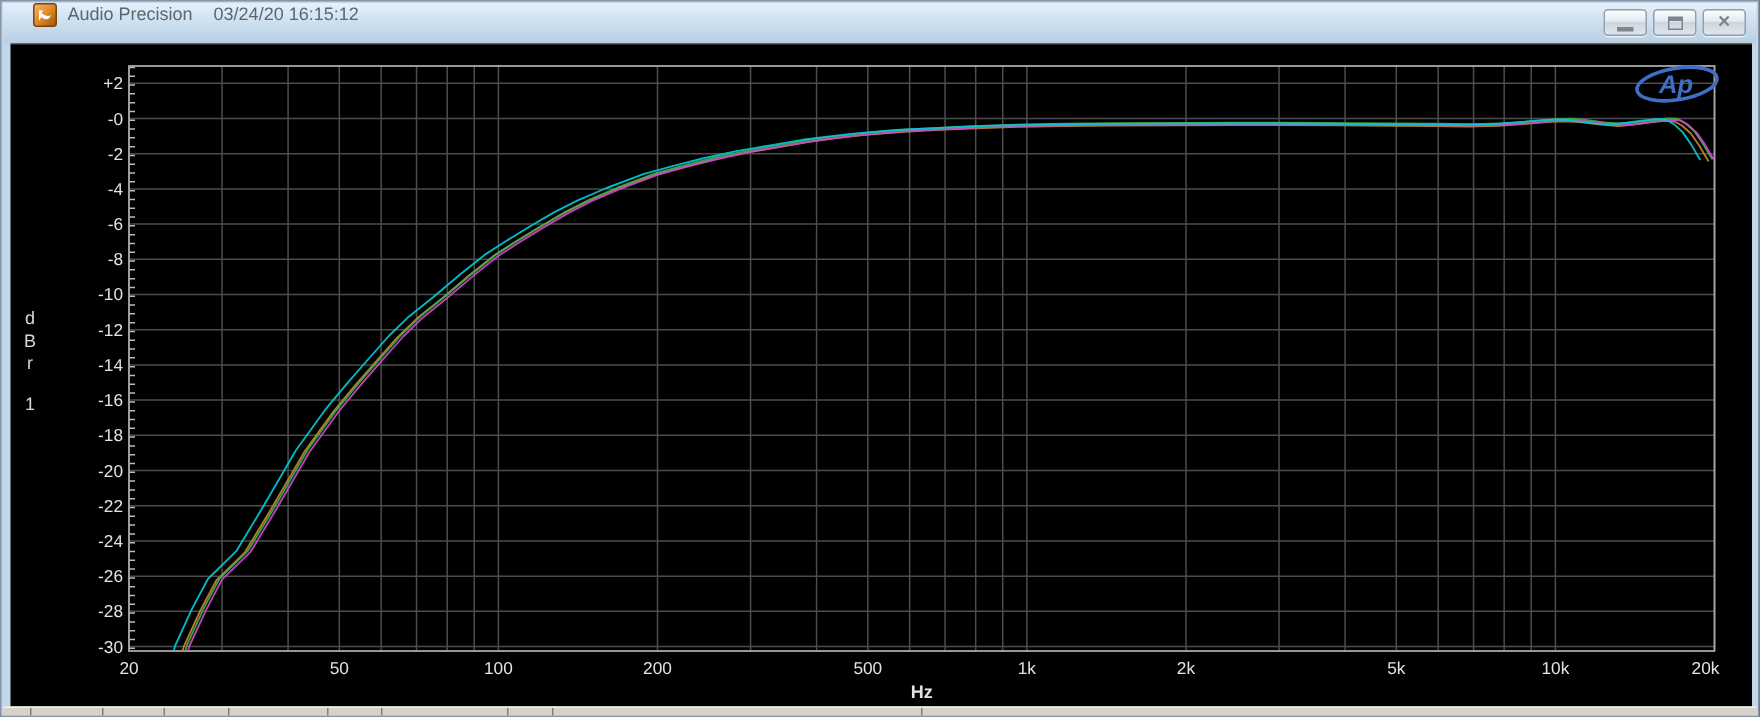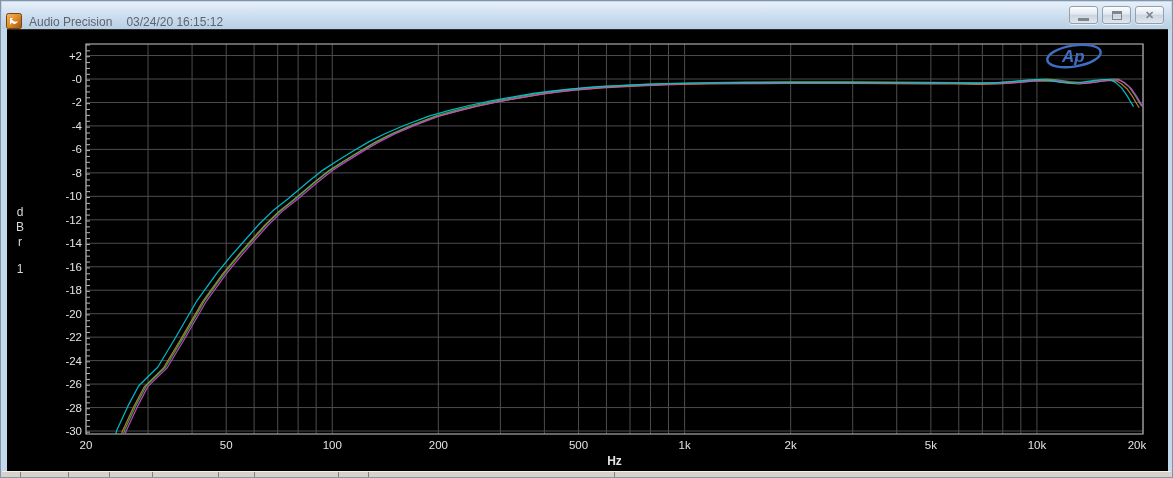--- a/index.html
+++ b/index.html
@@ -4,21 +4,21 @@
 <style>
   * { margin:0; padding:0; box-sizing:border-box; }
   body { font-family:"Liberation Sans", sans-serif; background:#9aa8b8; }
   .window{
     position:relative; width:1173px; height:478px;
     background:#c3d7ea; border:1px solid #8593a5; overflow:hidden;
   }
   .titlebar{
     position:absolute; left:1px; top:1px; right:1px; height:27px;
     background:linear-gradient(#e6f0fa, #cfe0f0 45%, #b9cfe3);
-    display:flex; align-items:flex-end; padding-left:4px;
+    display:flex; align-items:flex-start; padding-left:20px;
   }
   .app-icon{ width:16px; height:16px; margin-right:7px; flex:0 0 auto; }
   .title-text{ font-size:12px; color:#5d6670; display:flex; gap:14px; white-space:nowrap; }
   .winbtns{ position:absolute; right:7px; top:4px; display:flex; gap:4px; }
   .wbtn{
     width:29px; height:18px; border:1px solid #96a0ab; border-radius:3px;
     background:linear-gradient(#fcfdfe, #e3e9f0 45%, #ccd5df 50%, #dfe6ee);
     display:flex; align-items:center; justify-content:center; cursor:default;
     box-shadow:0 1px 0 rgba(255,255,255,.6);
   }
@@ -28,21 +28,21 @@
   .client{
     position:absolute; left:6px; top:28px; width:1161px; height:442px;
     background:#000; box-shadow:inset 0 1px 0 #2a2a2a;
   }
   #plot{ position:absolute; left:0; top:0; }
   .y-unit{
     position:absolute; left:4px; top:176px; width:18px;
     color:#d9d9d9; font-size:12px; text-align:center; line-height:15px;
   }
   .y-unit .num{ margin-top:12px; display:block; }
-  .ap-logo{ position:absolute; left:1034px; top:9px; }
+  .ap-logo{ position:absolute; left:1078px; top:9px; }
   .bottomstrip{
     position:absolute; left:1px; right:1px; top:470px; height:7px;
     background:#d6d2ca; border-top:1px solid #f2f1ec;
   }
   .sep{ position:absolute; top:0; bottom:0; width:1px; background:#7f7f7c; }
   svg text{ font-family:"Liberation Sans", sans-serif; }
 </style>
 </head>
 <body>
 

